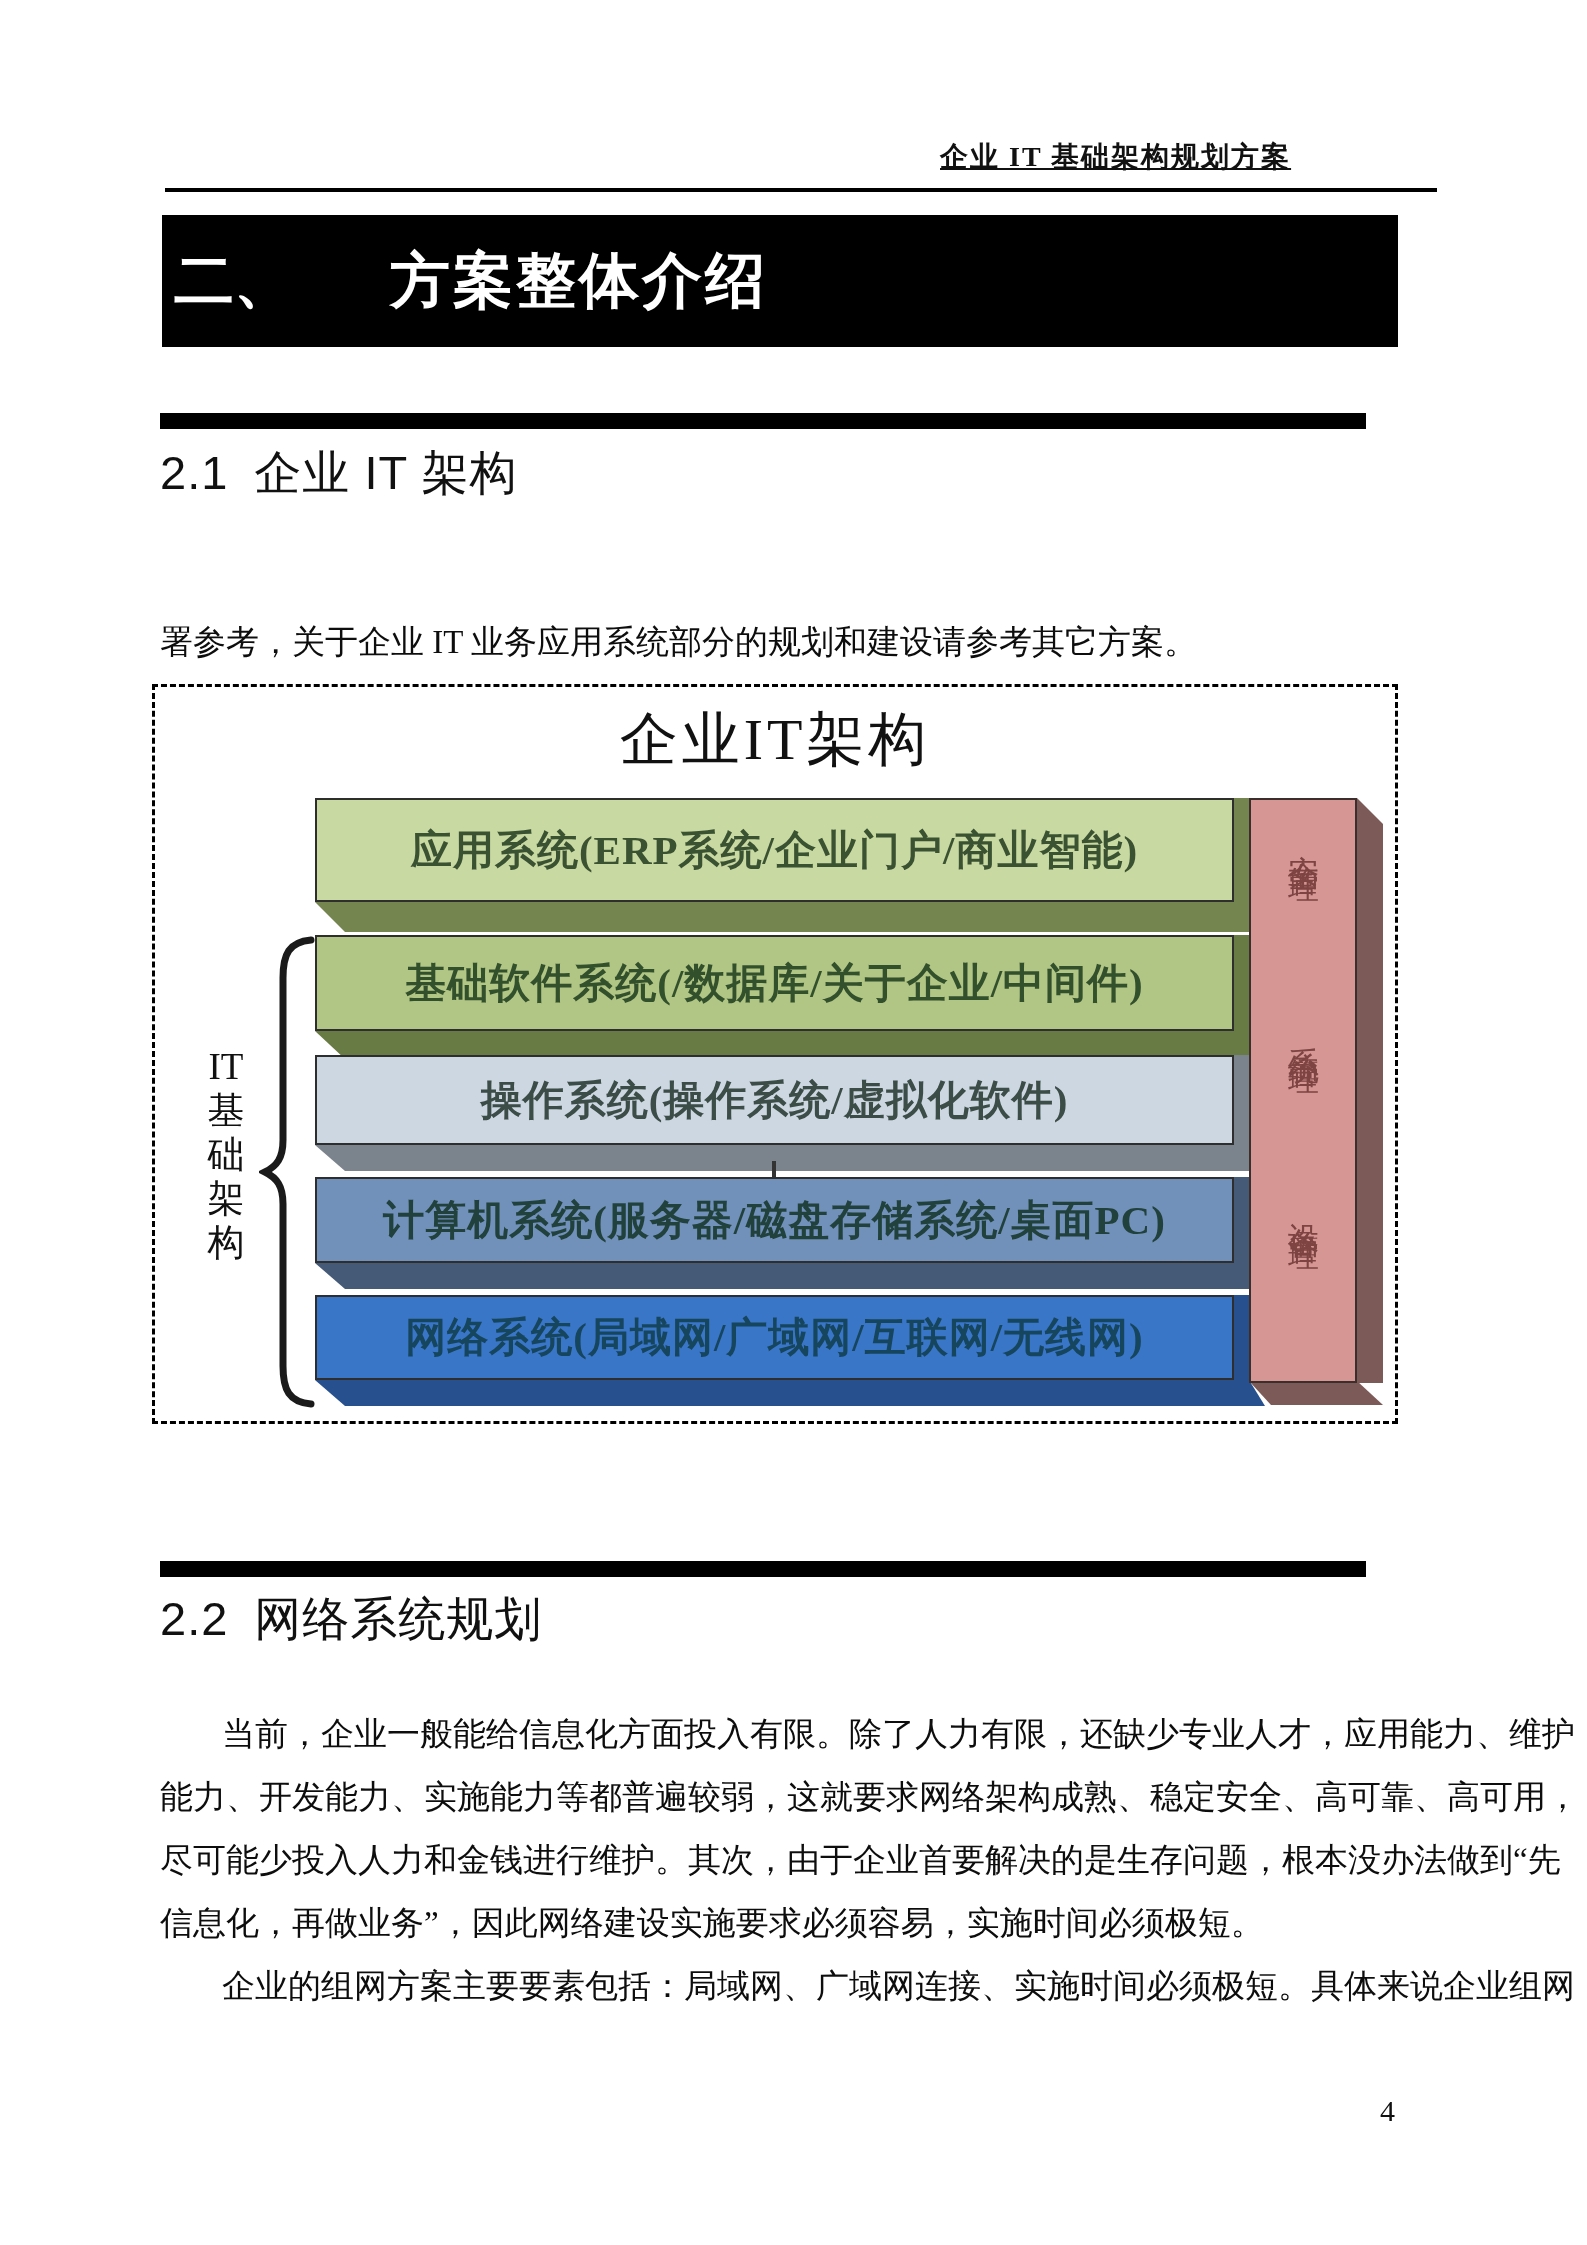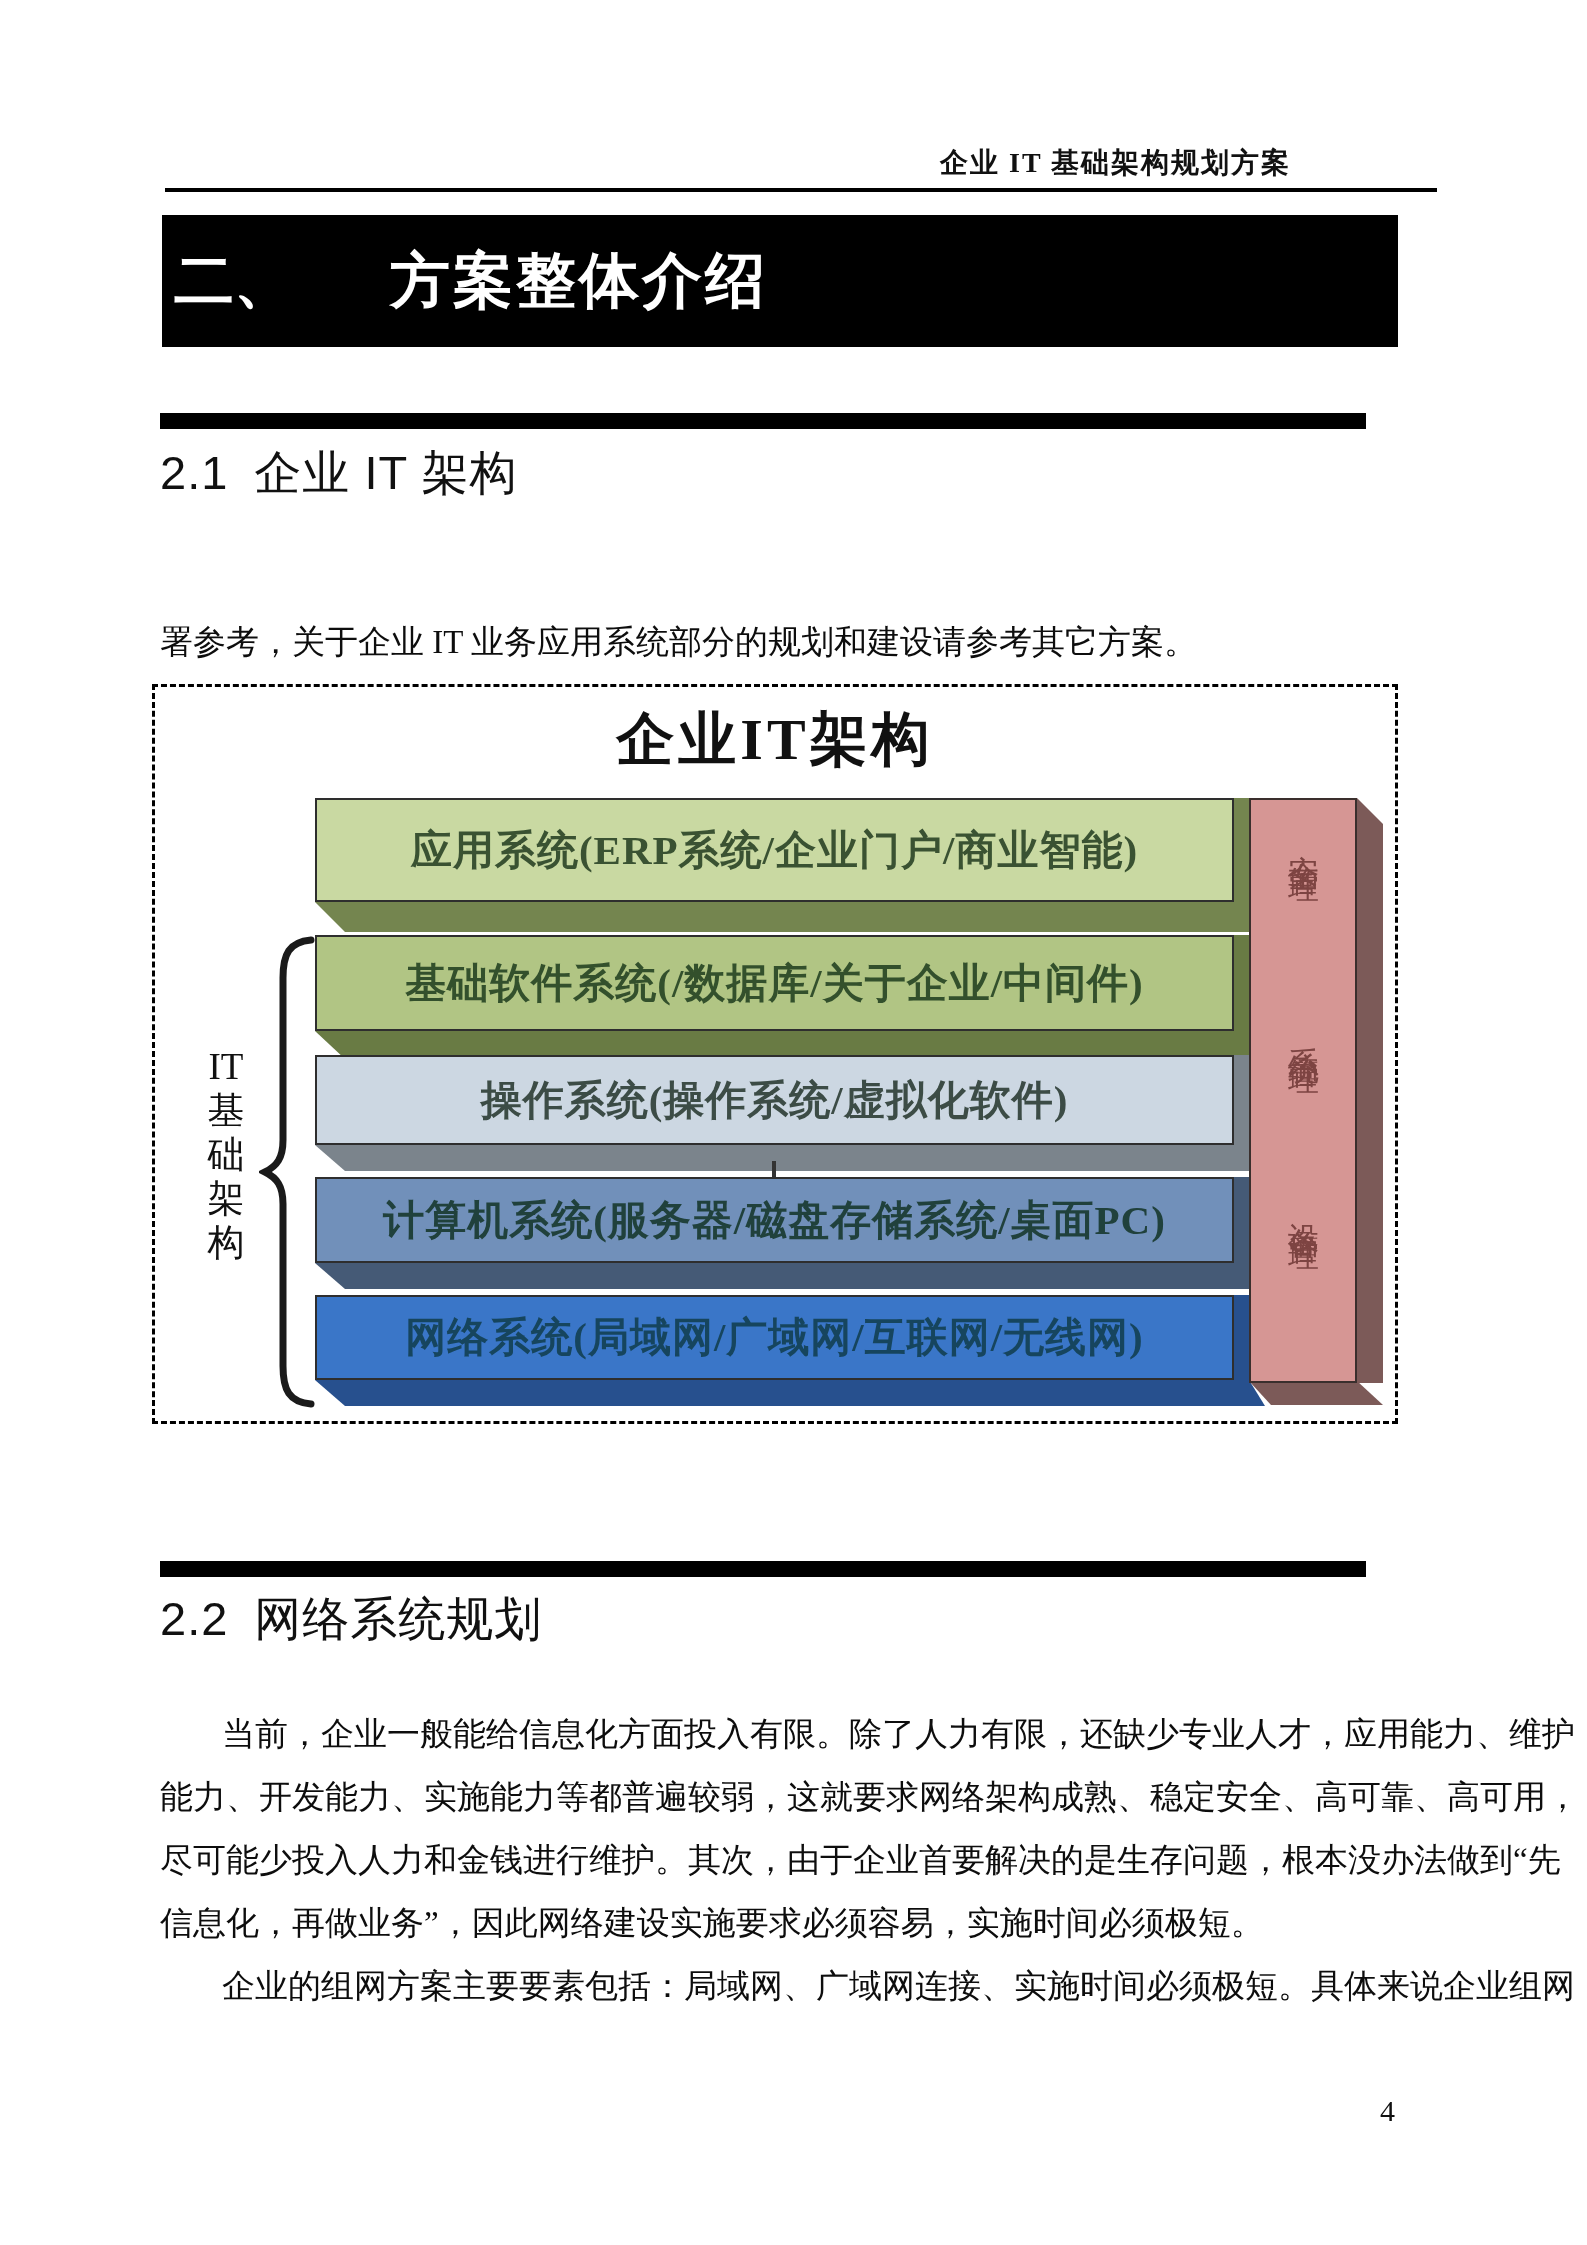--- a/index.html
+++ b/index.html
@@ -2,42 +2,42 @@
 <html><head>
 <meta charset="utf-8">
 <style>
   html,body{margin:0;padding:0;background:#fff;}
   .page{position:relative;width:1587px;height:2245px;background:#ffffff;overflow:hidden;
         font-family:"Liberation Serif","DejaVu Serif",serif;color:#111;}
   .abs{position:absolute;}
   .nowrap{white-space:nowrap;}
 
   
-  .doc-header{top:144px;left:940px;font-size:28px;font-weight:bold;letter-spacing:2px;}
+  .doc-header{top:138px;left:940px;font-size:28px;font-weight:bold;letter-spacing:2px;text-decoration:underline;}
   .header-rule{top:188px;left:165px;width:1272px;height:4px;background:#000;}
 
   
   .banner{top:215px;left:162px;width:1236px;height:132px;background:#000;color:#fff;
           display:flex;align-items:center;padding-left:12px;box-sizing:border-box;
           font-family:"Liberation Sans","DejaVu Sans",sans-serif;font-weight:bold;font-size:60px;}
   .banner .gap{margin-left:96px;letter-spacing:3px;}
 
   
   .secbar{left:160px;width:1206px;height:16px;background:#000;}
   .h2{left:160px;font-family:"Liberation Sans","DejaVu Sans",sans-serif;font-weight:normal;
       font-size:47px;letter-spacing:1px;white-space:nowrap;}
   .h2 .h2t{margin-left:26px;}
 
   
   .bodyline{font-size:33px;white-space:nowrap;color:#0d0d0d;}
 
   
   .diagram{top:684px;left:152px;width:1246px;height:740px;border:3px dashed #000;
            box-sizing:border-box;background:#fff;}
-  .dg-title{top:14px;left:0;width:100%;text-align:center;font-size:58px;font-weight:bold;
+  .dg-title{top:14px;left:0;width:100%;text-align:center;font-size:58px;font-weight:normal;
             letter-spacing:4px;}
   .layer-front{left:160px;width:919px;border:2px solid #2e2e2e;box-sizing:border-box;
                display:flex;align-items:center;justify-content:center;
                font-size:41px;font-weight:600;white-space:nowrap;letter-spacing:1px;}
   .layer-bevel{left:160px;width:950px;clip-path:polygon(0 0,calc(100% - 16px) 0,100% 100%,30px 100%);}
   .layer-strip{left:1079px;width:16px;}
   .tick{left:617px;top:474px;width:4px;height:20px;background:#333;}
 
   
   .bracket-label{left:40px;top:358px;width:62px;text-align:center;font-size:37px;line-height:44px;}

